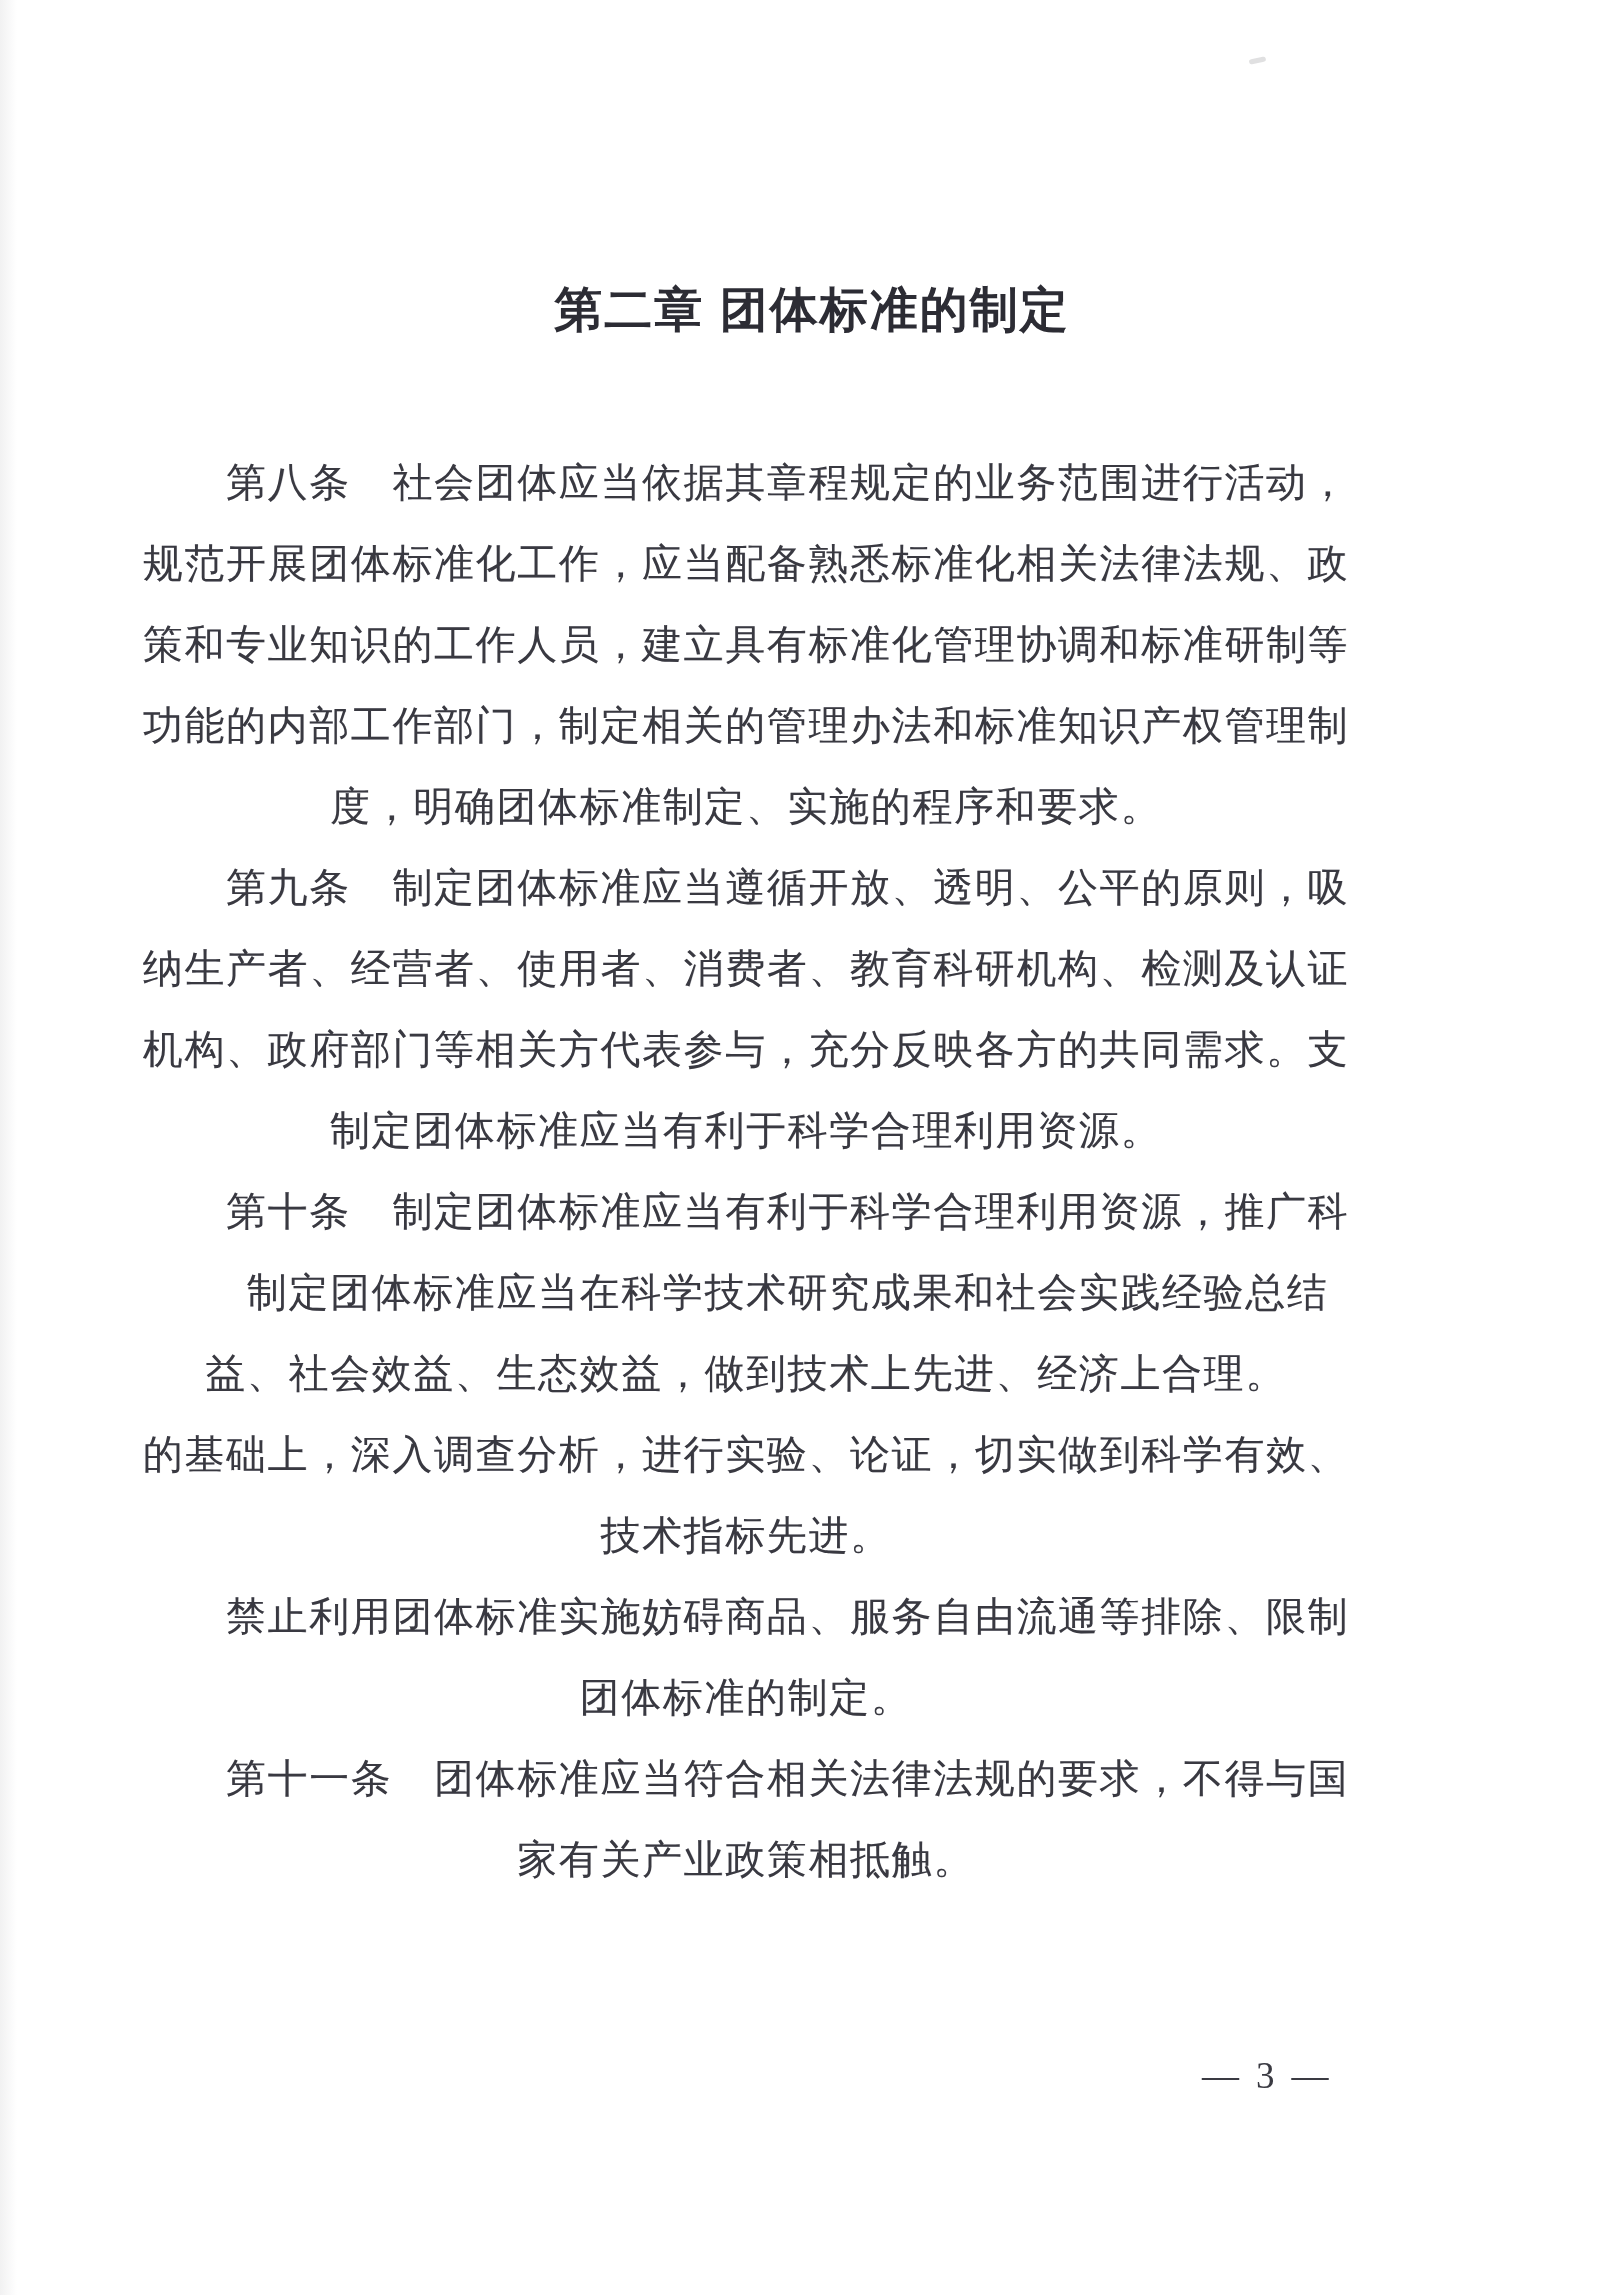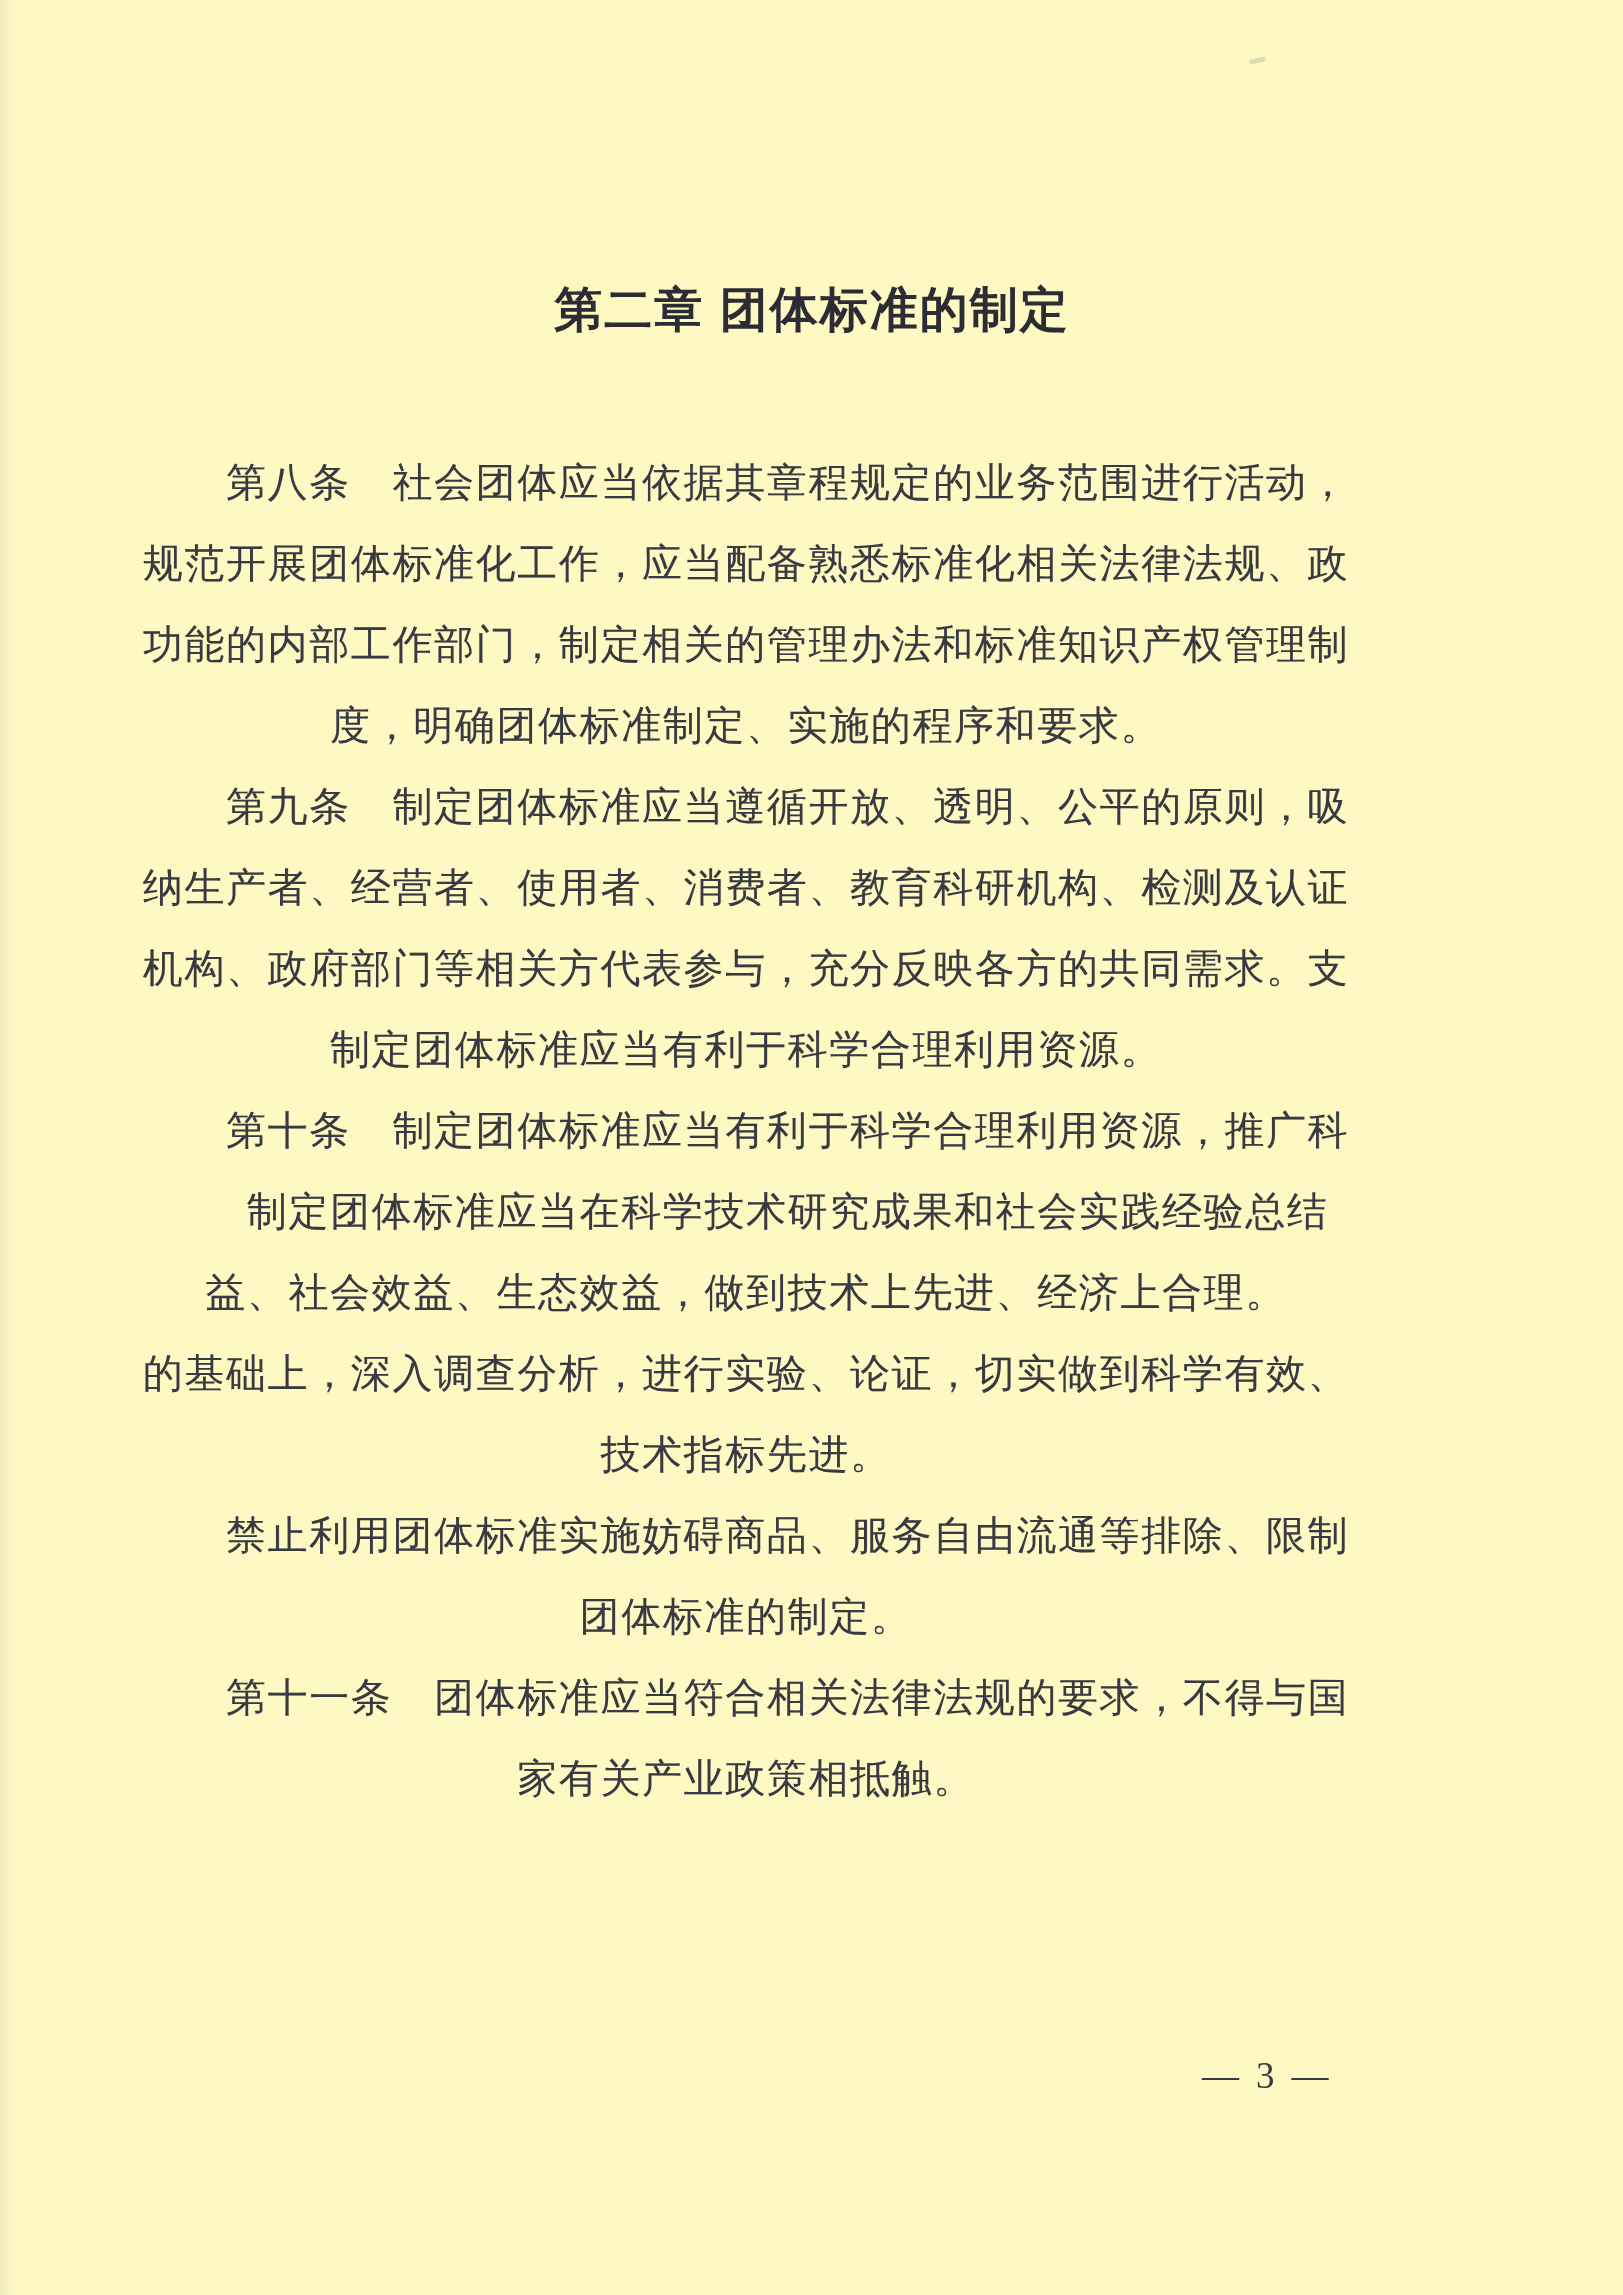--- a/index.html
+++ b/index.html
@@ -4,21 +4,21 @@
 <style>
   html, body {
     margin: 0;
     padding: 0;
     background: #e8e8e8;
   }
   .page {
     position: relative;
     width: 1624px;
     height: 2295px;
-    background: #fef9c3;
+    background: #ffffff;
     overflow: hidden;
     font-family: "Liberation Serif", "DejaVu Serif", serif;
   }
   
   .scan-edge {
     position: absolute;
     left: 0;
     top: 0;
     width: 17px;
     height: 100%;
@@ -79,20 +79,21 @@
 <div class="page">
 
   <div class="scan-edge"></div>
   <div class="scan-speck-top"></div>
 
   <div class="chapter-title">第二章 团体标准的制定</div>
 
   <div class="body-text">
     <div class="body-line">　　第八条　社会团体应当依据其章程规定的业务范围进行活动，</div>
     <div class="body-line">规范开展团体标准化工作，应当配备熟悉标准化相关法律法规、政</div>
+    <div class="body-line">策和专业知识的工作人员，建立具有标准化管理协调和标准研制等</div>
     <div class="body-line">功能的内部工作部门，制定相关的管理办法和标准知识产权管理制</div>
     <div class="body-line">度，明确团体标准制定、实施的程序和要求。</div>
     <div class="body-line">　　第九条　制定团体标准应当遵循开放、透明、公平的原则，吸</div>
     <div class="body-line">纳生产者、经营者、使用者、消费者、教育科研机构、检测及认证</div>
     <div class="body-line">机构、政府部门等相关方代表参与，充分反映各方的共同需求。支</div>
     <div class="body-line">制定团体标准应当有利于科学合理利用资源。</div>
     <div class="body-line">　　第十条　制定团体标准应当有利于科学合理利用资源，推广科</div>
     <div class="body-line">　　制定团体标准应当在科学技术研究成果和社会实践经验总结</div>
     <div class="body-line">益、社会效益、生态效益，做到技术上先进、经济上合理。</div>
     <div class="body-line">的基础上，深入调查分析，进行实验、论证，切实做到科学有效、</div>

